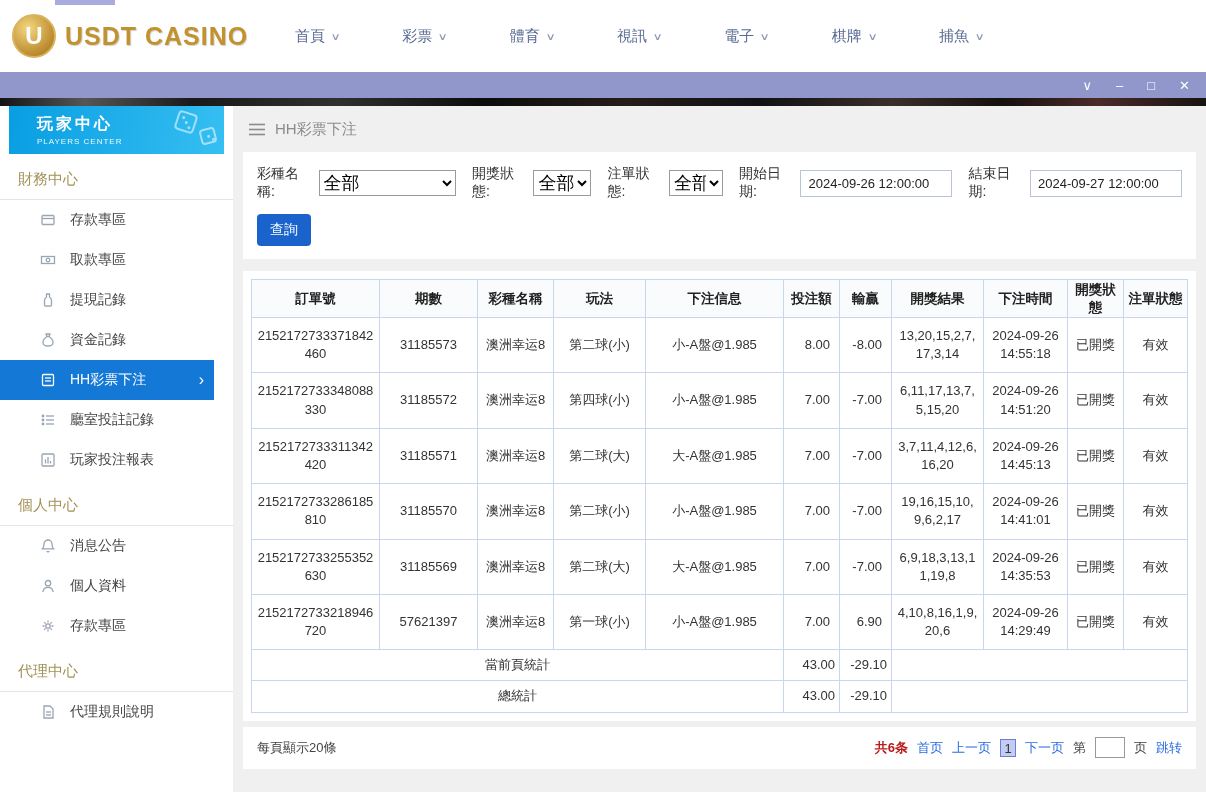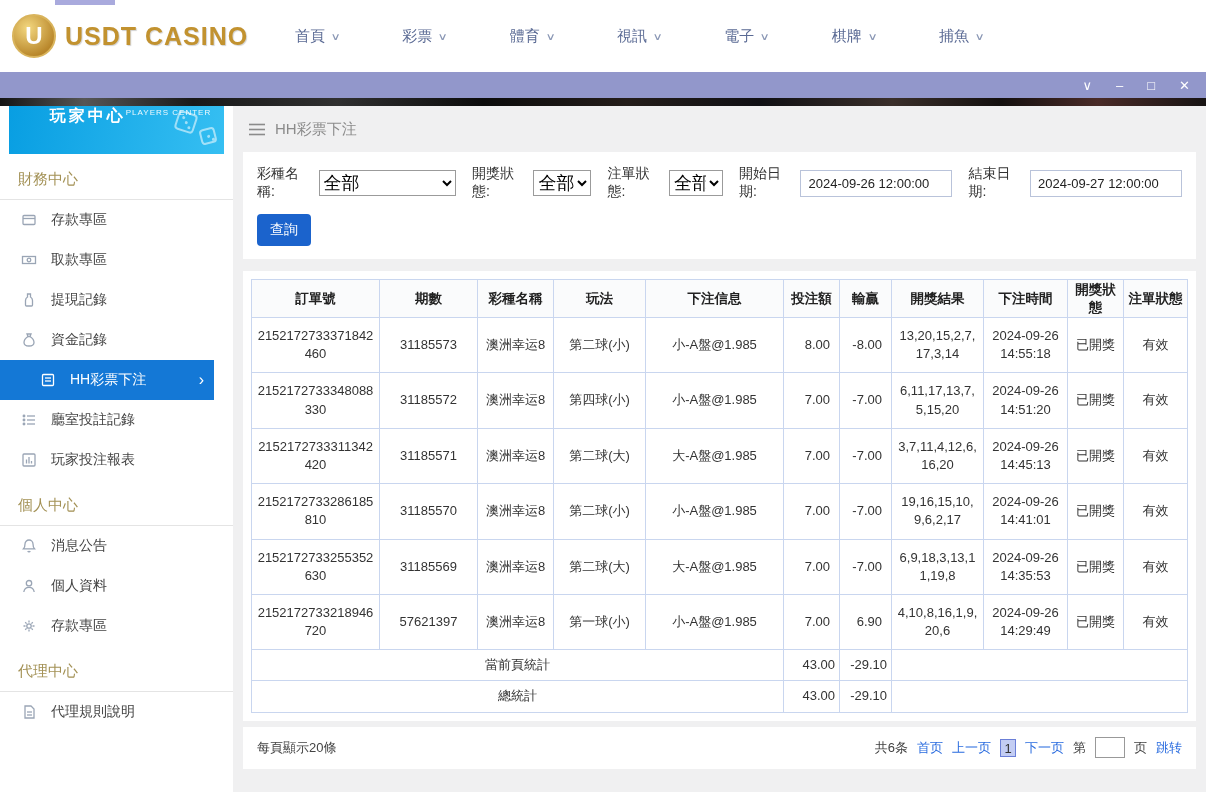--- a/index.html
+++ b/index.html
@@ -27,33 +27,33 @@
   
   .purple-bar { position:absolute; top:72px; left:0; width:100%; height:26px; background:#9297cb;
     display:flex; align-items:center; justify-content:flex-end; gap:24px; padding-right:16px; color:#fff; }
   .win-ctl { font-size:13px; line-height:1; cursor:pointer; }
   .dark-strip { position:absolute; top:98px; left:0; width:100%; height:8px;
     background:linear-gradient(90deg,#141414 0%,#565656 7%,#191919 16%,#303030 28%,#0c0c0c 40%,#241d1a 52%,#101014 63%,#3a2f2a 74%,#14100f 83%,#4a2b28 91%,#171313 100%); }
   
   .sidebar { position:absolute; top:106px; left:0; width:233px; bottom:0; background:#fff; }
   .player-box { margin:0 9px; height:48px; position:relative; overflow:hidden;
     background:linear-gradient(100deg,#089ee2,#36bff2); color:#fff;
-    display:flex; flex-direction:row; justify-content:center; padding-left:28px; }
+    display:flex; flex-direction:column; justify-content:center; padding-left:28px; }
   .player-title { font-size:16px; font-weight:bold; letter-spacing:3px; }
   .player-sub { font-size:8px; letter-spacing:1px; opacity:.92; margin-top:2px; }
   .dice { position:absolute; right:6px; top:4px; width:54px; height:44px; opacity:.55; }
   .die { position:absolute; border:2px solid #fff; border-radius:4px; }
   .die.d1 { width:20px; height:20px; right:22px; top:2px; transform:rotate(18deg); }
   .die.d2 { width:16px; height:16px; right:2px; top:18px; transform:rotate(-14deg); }
   .die i { position:absolute; width:3px; height:3px; background:#fff; border-radius:50%; left:7px; top:7px;
     box-shadow:-4px -4px 0 #fff, 4px 4px 0 #fff; }
   .die.d2 i { left:5px; top:5px; box-shadow:4px 4px 0 #fff; }
   .section-title { margin-top:16px; padding:0 0 10px 18px; color:#a39155; font-size:15px; border-bottom:1px solid #e4e4e4; }
   .menu { list-style:none; }
-  .menu-item { height:40px; display:flex; align-items:center; gap:14px; padding-left:21px;
+  .menu-item { height:40px; display:flex; align-items:center; gap:14px; padding-left:40px;
     font-size:14px; color:#444; cursor:pointer; position:relative; }
   .menu-item svg { flex:none; }
   .menu-item.active { background:#1478d6; color:#fff; margin-right:19px; padding-left:40px; }
   .menu-item.active .arrow { position:absolute; right:10px; font-size:16px; color:#fff; }
   
   .main { position:absolute; left:233px; top:106px; right:0; bottom:0; background:#f0f0f1; }
   .crumb { height:46px; display:flex; align-items:center; gap:10px; padding-left:16px; color:#8b8b8b; font-size:15px; }
   .panel { background:#fff; margin:0 10px; }
   .filter-panel { padding:13px 14px 13px; }
   .filter-row { display:flex; align-items:center; gap:6px; font-size:14px; color:#333; }
@@ -73,21 +73,21 @@
   th { font-size:13.5px; font-weight:bold; color:#222; height:38px; background:#fafbfc; padding:0 1px; }
   td { font-size:13px; color:#333; padding:9px 4px; line-height:1.4; }
   tbody.rows td:nth-child(1), tbody.rows td:nth-child(8) { word-break:break-all; }
   td.num { text-align:right; padding-right:9px; }
   .sumrow td { padding:6px 4px; }
   
   .footer-bar { margin:6px 10px 0; background:#fff; height:42px; display:flex; align-items:center;
     justify-content:space-between; padding:0 14px; font-size:13px; color:#444; }
   .pager { display:flex; align-items:center; gap:9px; }
   .pager a { color:#2a6cdf; text-decoration:none; cursor:pointer; font-size:13px; }
-  .pager .total { color:#404040; font-weight:normal; }
+  .pager .total { color:#b91c1c; font-weight:bold; }
   .pager .cur { background:#c3cdf3; border:1px solid #6b7fd7; min-width:16px; text-align:center;
     padding:0 3px; height:18px; line-height:18px; color:#333; cursor:pointer; }
   .pager input { width:30px; height:21px; border:1px solid #999; font-family:inherit; }
 </style>
 </head>
 <body>
 
 <header class="topbar">
   <div class="logo">
     <div class="logo-badge">U</div>

